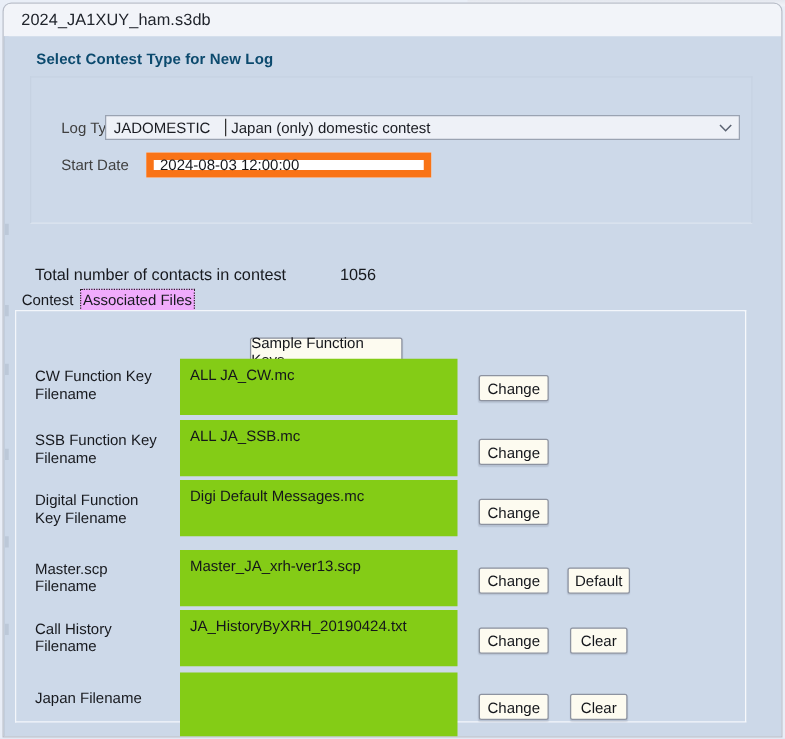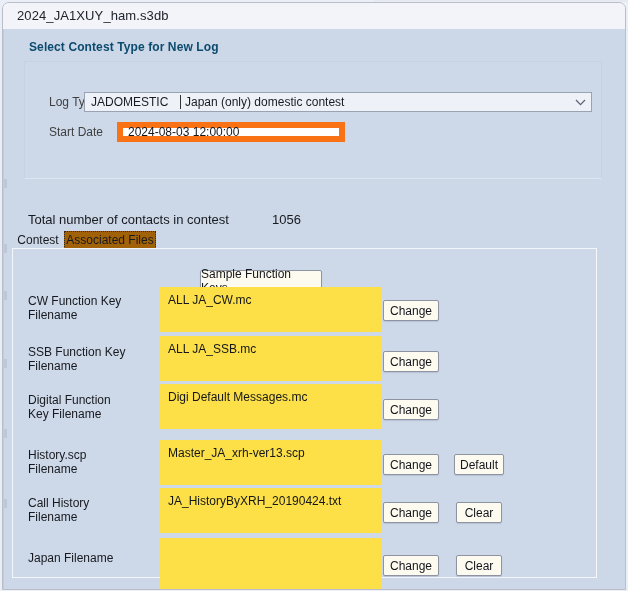--- a/index.html
+++ b/index.html
@@ -109,21 +109,21 @@
   .tabstrip{position:absolute;left:8px;top:202px;height:18px;}
   .tab{
     position:absolute;top:0;height:18px;
     font-size:12px;color:#17191e;
     display:flex;align-items:center;justify-content:center;
     box-sizing:border-box;
   }
   .tab.inactive{left:0;width:52px;background:transparent;}
   .tab.active{
     left:52px;width:92px;
-    background:#a16207;
+    background:#f0abfc;
     border:1px dotted #2a2a2a;
   }
 
   
   .tabpanel{
     position:absolute;left:8px;top:219px;width:585px;height:330px;
     background:#cdd9e9;
     border:1px solid #f3f6fb;
     border-right-color:#f7f9fc;
     box-sizing:border-box;
@@ -140,23 +140,22 @@
     box-sizing:border-box;
     cursor:default;
     box-shadow:0 1px 1px rgba(40,50,70,.13);
   }
   .btn-sample{position:absolute;left:196px;top:228px;width:122px;height:21px;margin-top:13px;}
 
   
   .row-label{position:absolute;font-size:12px;color:#17191e;line-height:14px;width:120px;}
   .row-value{
     position:absolute;left:140px;width:222px;height:45px;
-    background:#fde047;
-    box-sizing:border-box;
-    margin-left:16px;
+    background:#84cc16;
+    box-sizing:border-box;
   }
   .row-value span{
     position:absolute;left:8px;top:6px;font-size:12px;color:#14161b;white-space:nowrap;
   }
   .btn-sm{position:absolute;width:56px;height:21px;}
   .btn-sm2{position:absolute;width:50px;height:21px;}
   .btn-wide{position:absolute;width:46px;height:21px;}
 </style>
 </head>
 <body>
@@ -237,21 +236,21 @@
       <div class="row-label" style="left:24px;top:364px">
         <div>Digital Function</div>
         <div>Key Filename</div>
       </div>
       <div class="row-value" style="top:355px">
         <span>Digi Default Messages.mc</span>
       </div>
       <div class="btn btn-sm" style="left:379px;top:370px">Change</div>
 
       <div class="row-label" style="left:24px;top:419px">
-        <div>History.scp</div>
+        <div>Master.scp</div>
         <div>Filename</div>
       </div>
       <div class="row-value" style="top:411px">
         <span>Master_JA_xrh-ver13.scp</span>
       </div>
       <div class="btn btn-sm" style="left:379px;top:425px">Change</div>
       <div class="btn btn-sm2" style="left:450px;top:425px">Default</div>
 
       <div class="row-label" style="left:24px;top:467px">
         <div>Call History</div>

